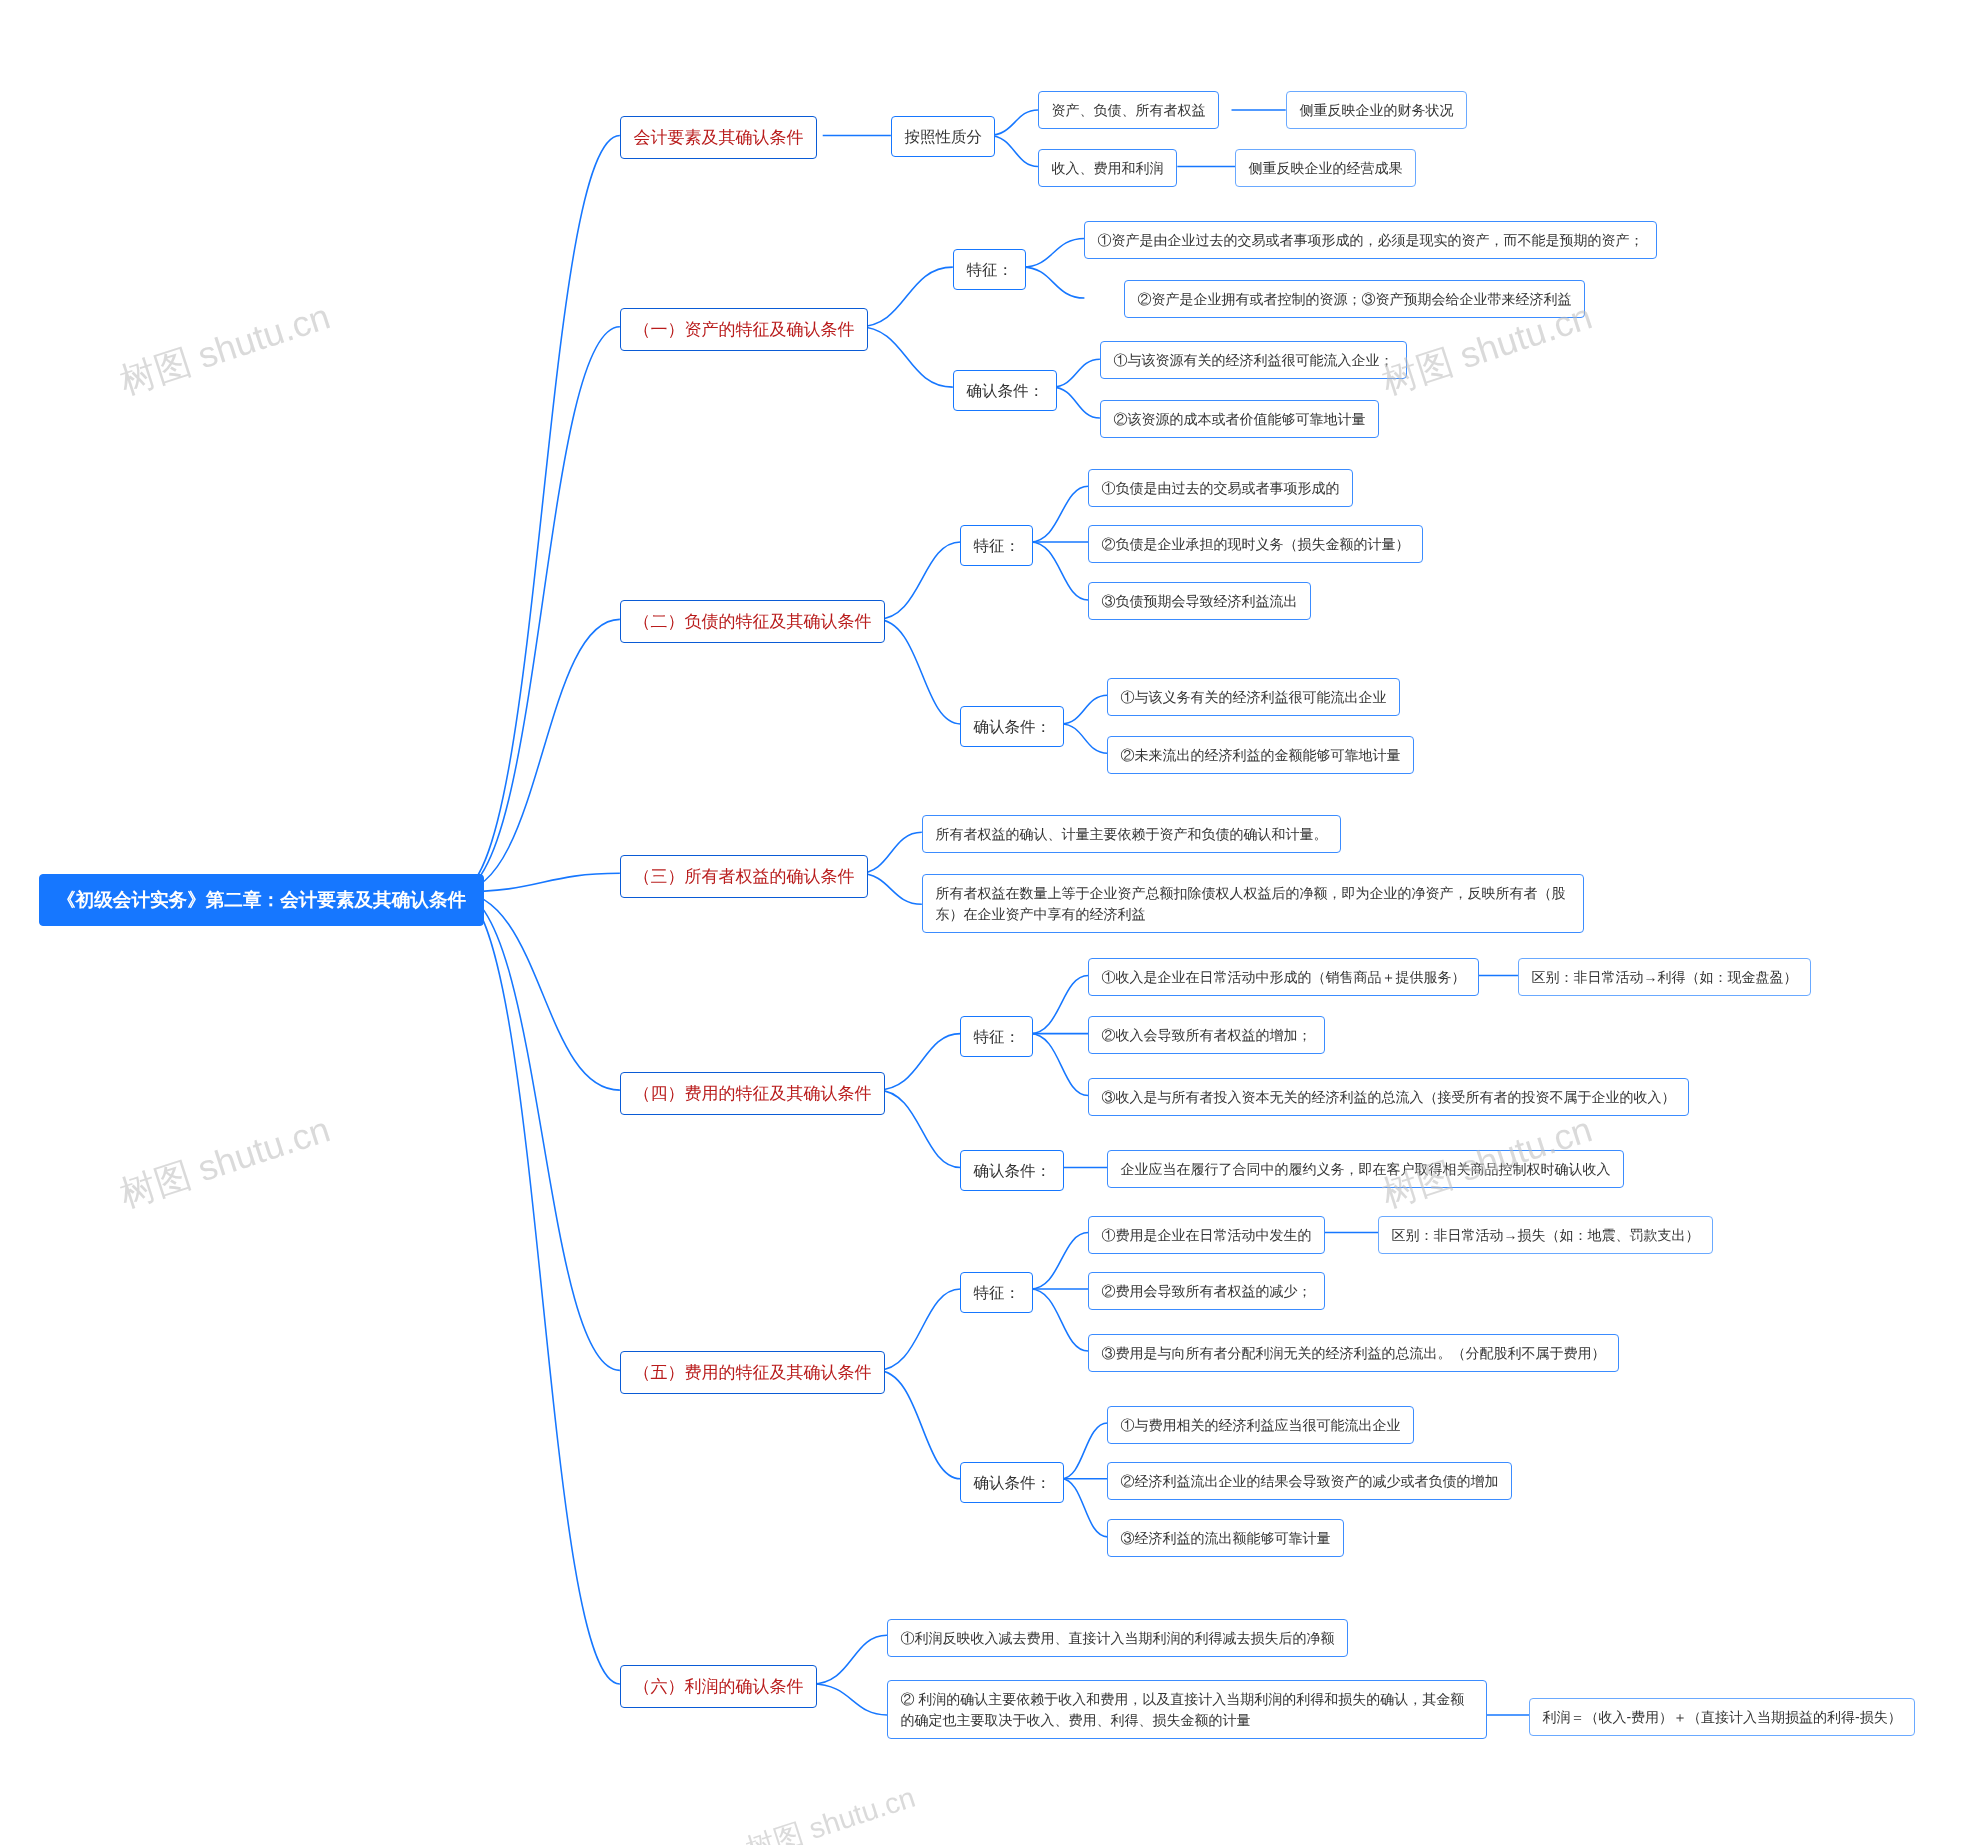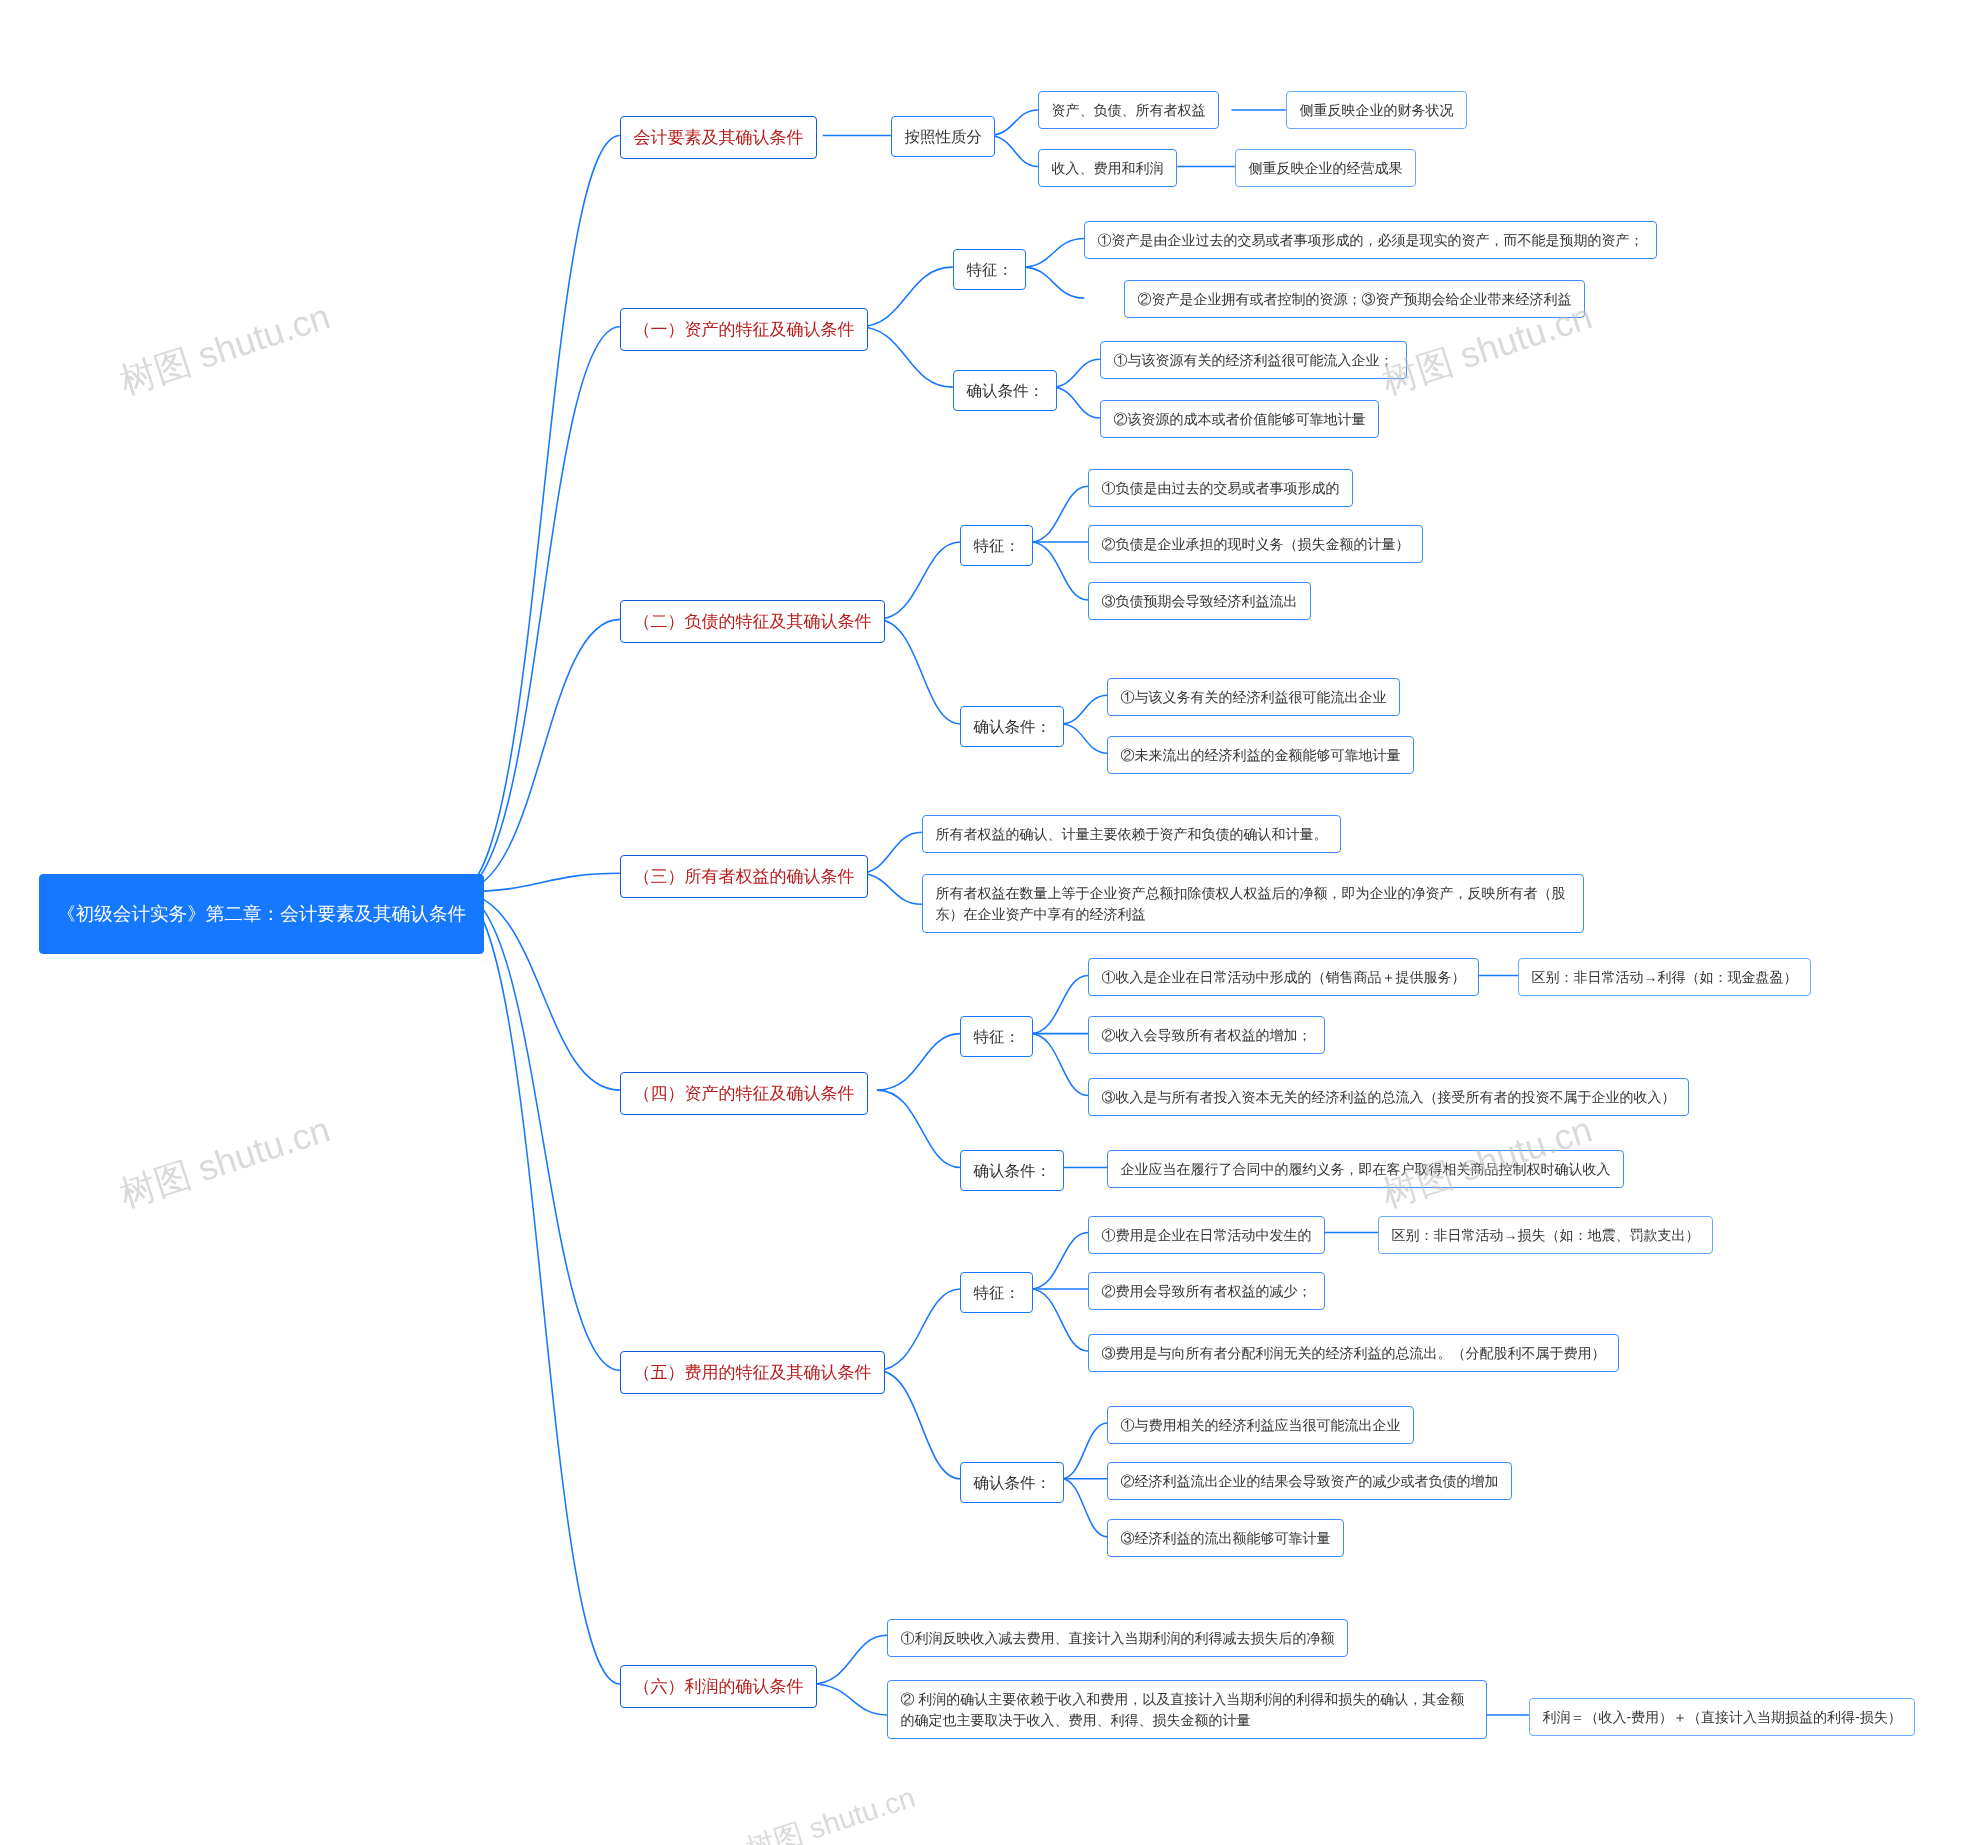--- a/index.html
+++ b/index.html
@@ -1,20 +1,20 @@
 <!DOCTYPE html>
 <html><head>
 <meta charset="utf-8">
 <style>
 html,body{margin:0;padding:0;background:#fff;font-family:"Microsoft YaHei",Arial,sans-serif;font-size:14px;color:#333}
 .canvas{position:relative;width:1983px;height:1845px}
 svg.connectors{position:absolute;inset:0;width:1983px;height:1845px}
 .node{position:absolute;border:1.5px solid;border-radius:4px;padding:7.7px 12.4px;line-height:1.5;background:#fff;white-space:nowrap}
 .node.wrap{white-space:normal}
-.node.root{background:#1677ff;color:#fff;border-color:#1677ff;font-size:18.6px;font-weight:400;padding:25px 17px}
+.node.root{background:#1677ff;color:#fff;border-color:#1677ff;font-size:18.6px;font-weight:700;padding:11px 17px}
 .node.l1{border-color:#0a5bd6;color:#b91c1c;font-size:17px}
 .node.l2{border-color:#1677ff;font-size:15.5px}
 .node.l3{border-color:#3b8cff;font-size:14px}
 .node.l4{border-color:#6aa9ff;font-size:14px}
 .watermark{position:absolute;color:#bdbdbd;font-size:36px;transform:rotate(-18deg);pointer-events:none;white-space:nowrap;opacity:.55}
 </style>
 </head>
 <body>
 <div class="canvas">
 
@@ -90,21 +90,21 @@
 <div class="node l3" style="left:1088px;top:525px">②负债是企业承担的现时义务（损失金额的计量）</div>
 <div class="node l3" style="left:1088px;top:582px">③负债预期会导致经济利益流出</div>
 <div class="node l2" style="left:960px;top:706px">确认条件：</div>
 <div class="node l3" style="left:1107px;top:678px">①与该义务有关的经济利益很可能流出企业</div>
 <div class="node l3" style="left:1107px;top:736px">②未来流出的经济利益的金额能够可靠地计量</div>
 
 <div class="node l1" style="left:620px;top:855px">（三）所有者权益的确认条件</div>
 <div class="node l3 wrap" style="left:922px;top:874px;width:635px">所有者权益在数量上等于企业资产总额扣除债权人权益后的净额，即为企业的净资产，反映所有者（股东）在企业资产中享有的经济利益</div>
 <div class="node l3" style="left:922px;top:815px">所有者权益的确认、计量主要依赖于资产和负债的确认和计量。</div>
 
-<div class="node l1" style="left:620px;top:1072px">（四）资产的特征及确认条件</div>
+<div class="node l1" style="left:620px;top:1072px">（四）费用的特征及其确认条件</div>
 <div class="node l2" style="left:960px;top:1016px">特征：</div>
 <div class="node l3" style="left:1088px;top:958px">①收入是企业在日常活动中形成的（销售商品＋提供服务）</div>
 <div class="node l4" style="left:1518px;top:958px">区别：非日常活动→利得（如：现金盘盈）</div>
 <div class="node l3" style="left:1088px;top:1016px">②收入会导致所有者权益的增加；</div>
 <div class="node l3" style="left:1088px;top:1078px">③收入是与所有者投入资本无关的经济利益的总流入（接受所有者的投资不属于企业的收入）</div>
 <div class="node l2" style="left:960px;top:1150px">确认条件：</div>
 <div class="node l3" style="left:1107px;top:1150px">企业应当在履行了合同中的履约义务，即在客户取得相关商品控制权时确认收入</div>
 
 <div class="node l1" style="left:620px;top:1351px">（五）费用的特征及其确认条件</div>
 <div class="node l2" style="left:960px;top:1272px">特征：</div>

